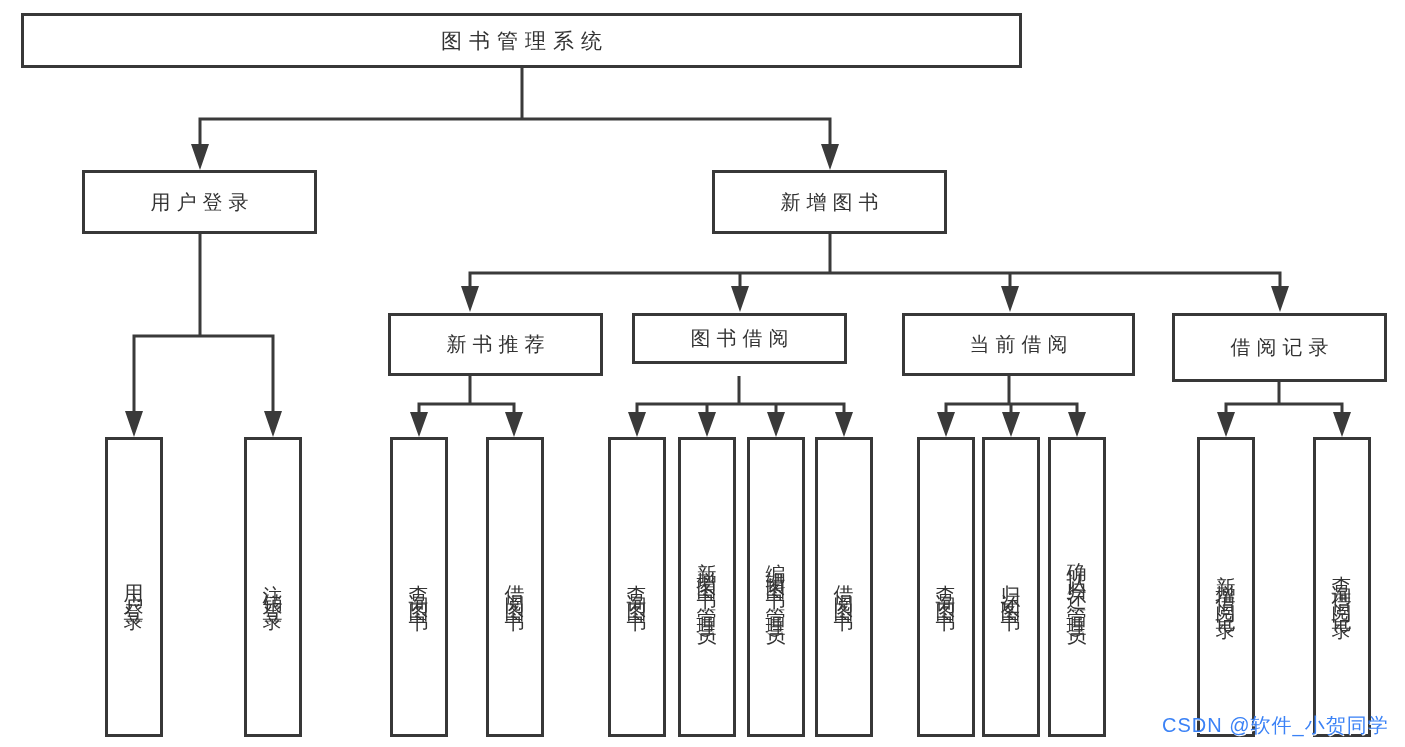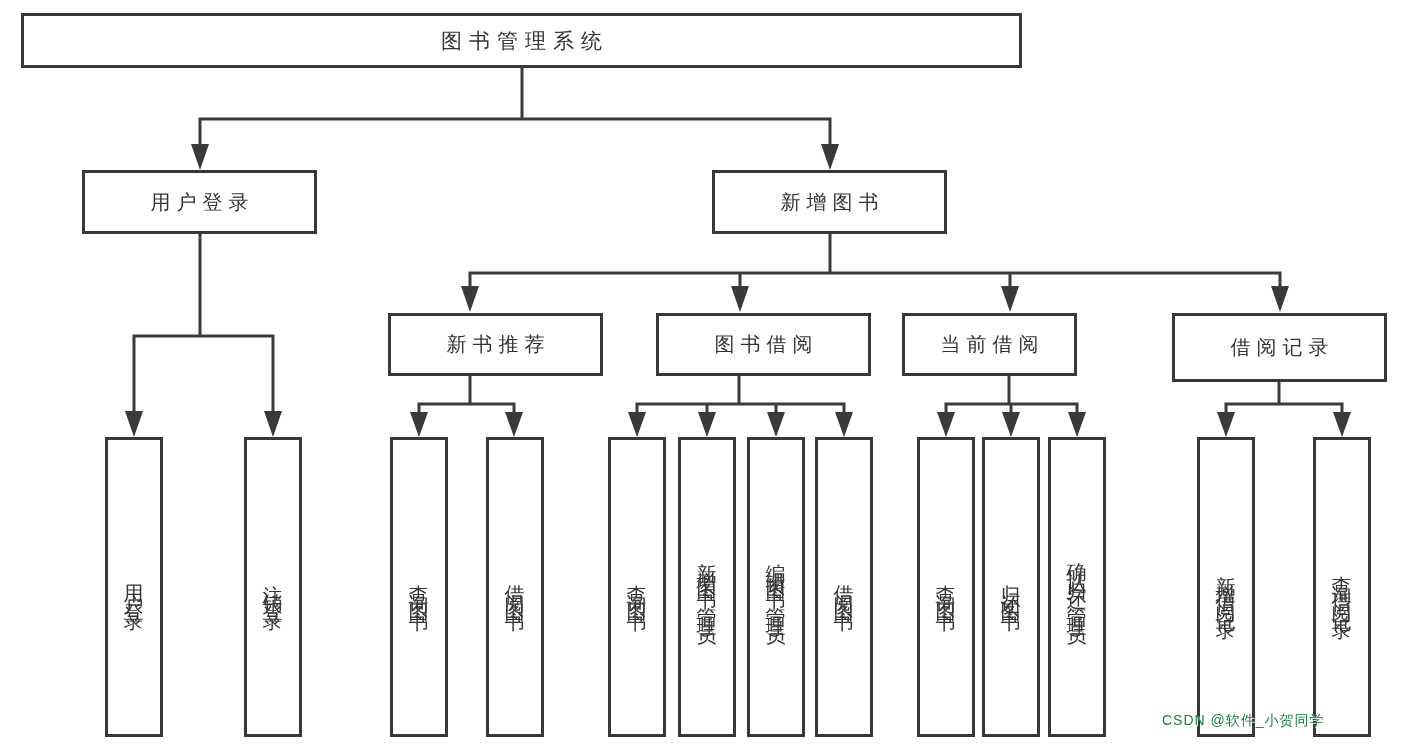--- a/index.html
+++ b/index.html
@@ -52,22 +52,22 @@
     text-orientation: mixed;
     font-size: 20px;
     letter-spacing: 9px;
     line-height: 1;
     white-space: nowrap;
   }
   .watermark {
     position: absolute;
     left: 1162px;
     top: 712px;
-    font-size: 14px;
-    color: #15803d;
+    font-size: 20px;
+    color: #3b82f6;
     letter-spacing: 1px;
     text-shadow: 1px 1px 0 #ffffff;
     white-space: nowrap;
     z-index: 5;
   }
 </style>
 </head>
 <body>
 
 <div class="stage">
@@ -95,22 +95,22 @@
     <path class="wire" d="M1279 376 V404 M1226 404 H1342 M1226 402.5 V413 M1342 402.5 V413"></path>
     <path class="head" d="M1217 412 L1235 412 L1226 437 Z M1333 412 L1351 412 L1342 437 Z"></path>
   </svg>
 
   <div class="node root" style="left:21px; top:13px; width:1001px; height:55px;">图书管理系统</div>
 
   <div class="node" style="left:82px; top:170px; width:235px; height:64px;">用户登录</div>
   <div class="node" style="left:712px; top:170px; width:235px; height:64px;">新增图书</div>
 
   <div class="node" style="left:362px; top:313px; width:215px; height:63px;margin-left:26px;">新书推荐</div>
-  <div class="node" style="left:656px; top:313px; width:215px; height:63px;">图书借阅</div>
-  <div class="node" style="left:902px; top:313px; width:175px; height:63px;">当前借阅</div>
+  <div class="node" style="left:632px; top:313px; width:215px; height:51px;">图书借阅</div>
+  <div class="node" style="left:902px; top:313px; width:233px; height:63px;">当前借阅</div>
   <div class="node" style="left:1172px; top:313px; width:215px; height:69px;">借阅记录</div>
 
   <div class="leaf" style="left:105px;">
     <span>用户登录</span>
   </div>
   <div class="leaf" style="left:244px;">
     <span>注销登录</span>
   </div>
 
   <div class="leaf" style="left:390px;">

